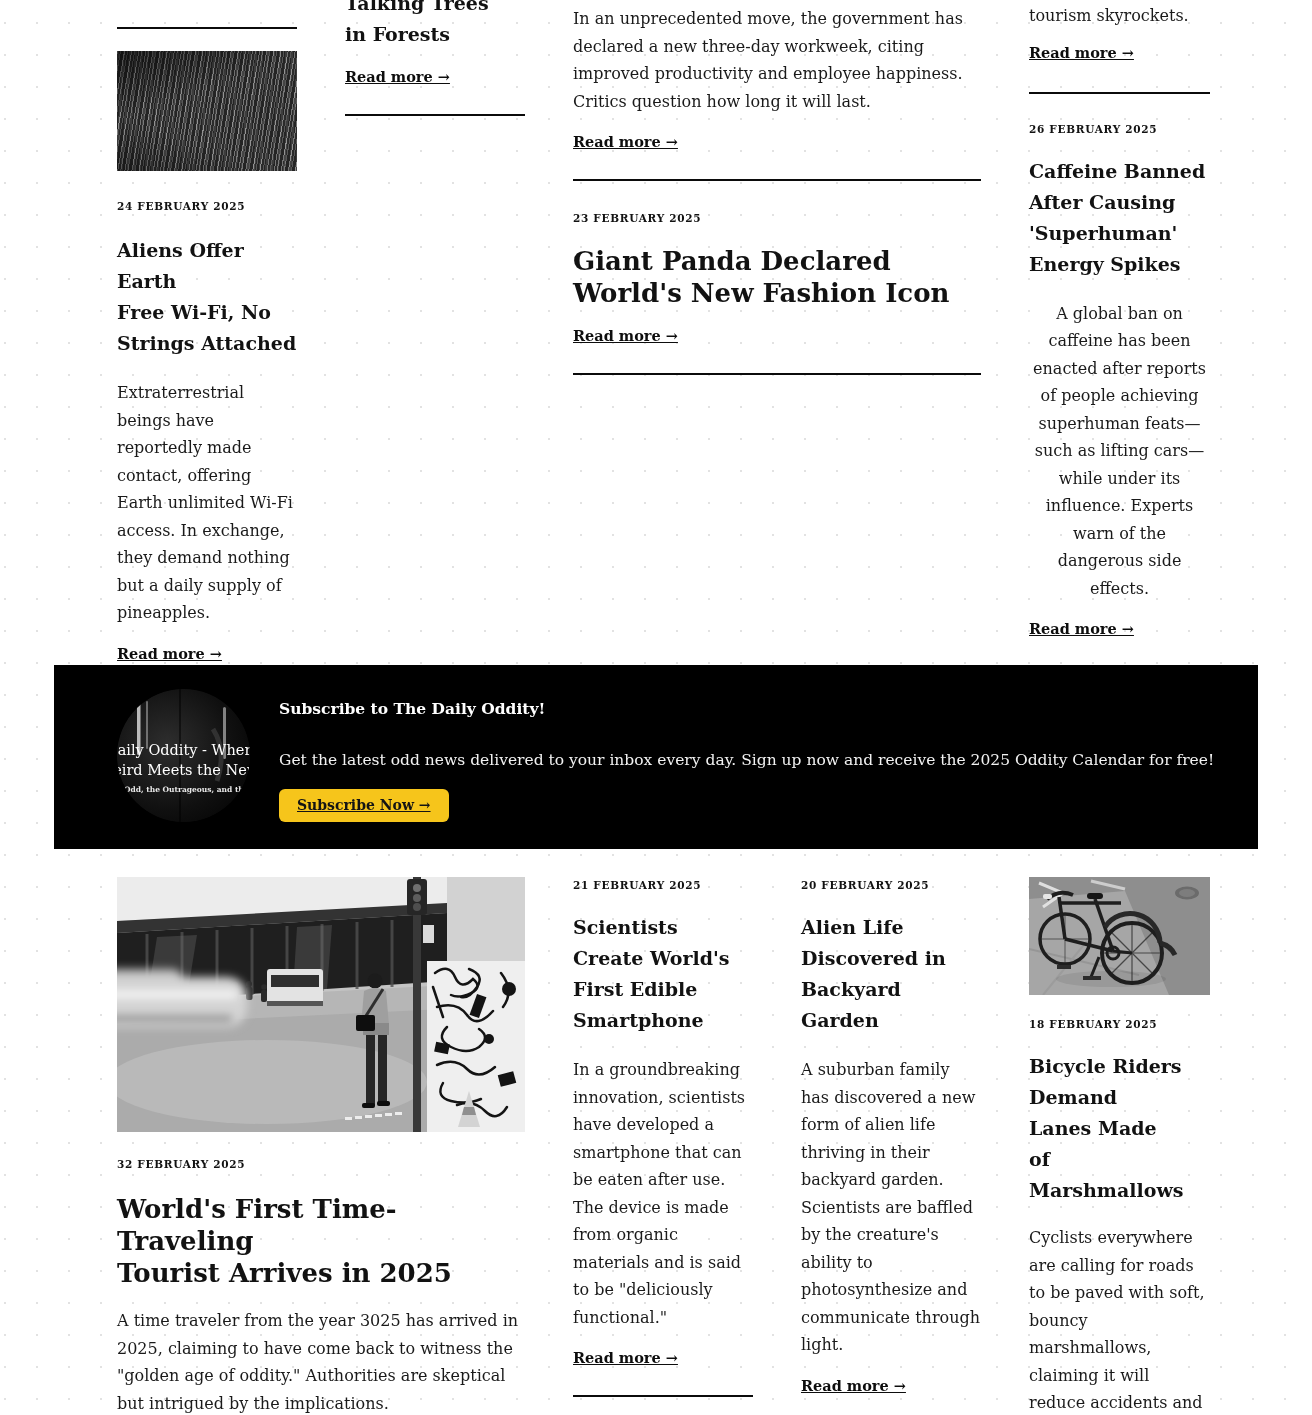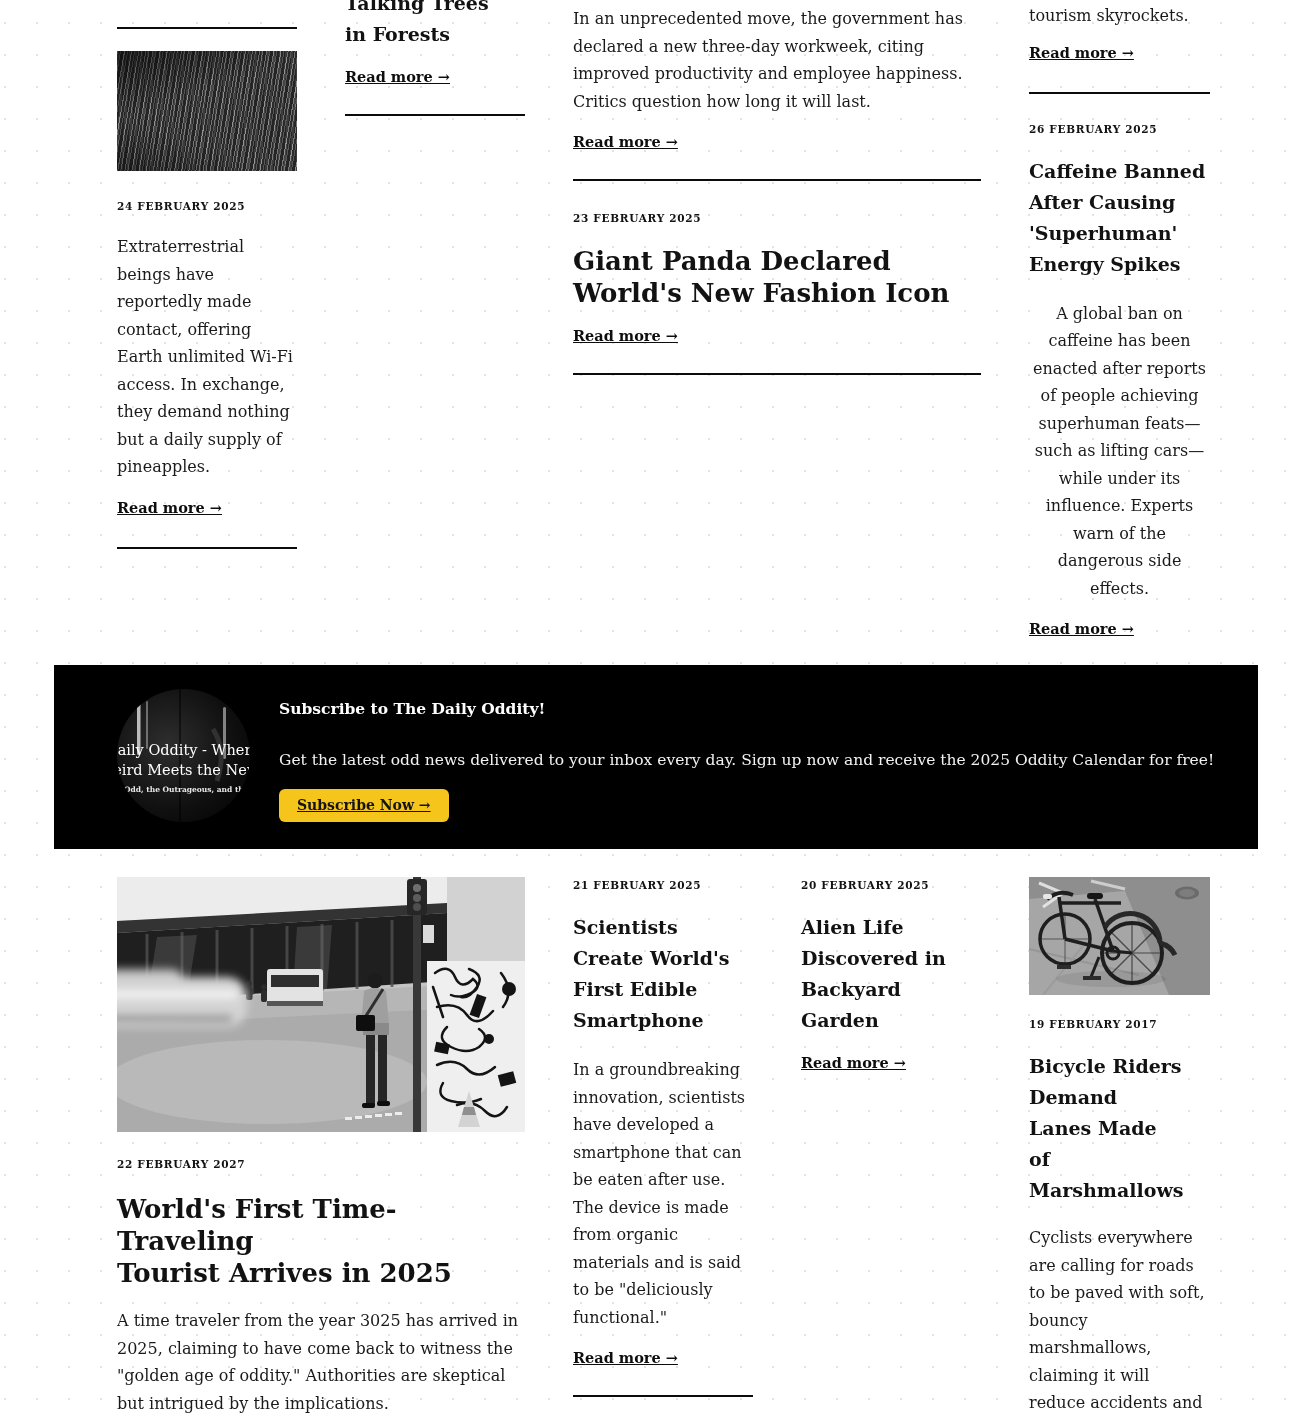--- a/index.html
+++ b/index.html
@@ -44,20 +44,23 @@
 </head>
 <body>
 
 <div class="page">
 
   <div class="col" style="left:117px; width:180px;">
     <hr class="rule" style="margin-top:27px;">
     <div>
       <div class="imgbox fur" style="margin-top:22px;"></div>
       <p class="date" style="margin-top:28px;">24 FEBRUARY 2025</p>
+      <h2 class="title" style="margin-top:22px;">Aliens Offer Earth
+Free Wi-Fi, No
+Strings Attached</h2>
       <p class="body" style="margin-top:20px;">Extraterrestrial beings have reportedly made contact, offering Earth unlimited Wi-Fi access. In exchange, they demand nothing but a daily supply of pineapples.</p>
       <a class="readmore" style="margin-top:18px;">Read more →</a>
       <hr class="rule" style="margin-top:30px;">
     </div>
   </div>
 
   <div class="col" style="left:345px; width:180px;">
     <div>
       <h2 class="title" style="margin-top:-12px;">Talking Trees
 in Forests</h2>
@@ -218,21 +221,21 @@
               <circle cx="372" cy="162" r="5"></circle>
               <rect x="318" y="166" width="14" height="10" transform="rotate(12 325 171)"></rect>
               <rect x="382" y="196" width="16" height="12" transform="rotate(-15 390 202)"></rect>
               <rect x="356" y="118" width="10" height="22" transform="rotate(20 361 129)"></rect>
             </g>
           </g>
           <polygon points="352,214 363,250 341,250" fill="#d3d3d3"></polygon>
           <polygon points="347,230 357,230 359,238 345,238" fill="#8f8f8f"></polygon>
         </svg>
       </div>
-      <p class="date" style="margin-top:25px;">22 FEBRUARY 2027</p>
+      <p class="date" style="margin-top:25px;">32 FEBRUARY 2025</p>
       <h2 class="title title-lg" style="margin-top:22px;">World's First Time-Traveling
 Tourist Arrives in 2025</h2>
       <p class="body" style="margin-top:18px;">A time traveler from the year 3025 has arrived in 2025, claiming to have come back to witness the "golden age of oddity." Authorities are skeptical but intrigued by the implications.</p>
     </div>
   </div>
 
   <div class="col" style="left:573px; top:877px; width:180px;">
     <div>
       <p class="date" style="margin-top:1px;">21 FEBRUARY 2025</p>
       <h2 class="title" style="margin-top:20px;">Scientists
@@ -244,20 +247,21 @@
       <hr class="rule" style="margin-top:28px;">
     </div>
   </div>
 
   <div class="col" style="left:801px; top:877px; width:180px;">
     <div>
       <p class="date" style="margin-top:1px;">20 FEBRUARY 2025</p>
       <h2 class="title" style="margin-top:20px;">Alien Life
 Discovered in
 Backyard Garden</h2>
+      <p class="body" style="margin-top:20px;">A suburban family has discovered a new form of alien life thriving in their backyard garden. Scientists are baffled by the creature's ability to photosynthesize and communicate through light.</p>
       <a class="readmore" style="margin-top:18px;">Read more →</a>
       
     </div>
   </div>
 
   <div class="col" style="left:1029px; top:877px; width:181px;">
     <div>
       <div class="imgbox">
         <svg width="181" height="118" viewBox="0 0 181 118">
           <rect width="181" height="118" fill="#a6a6a6"></rect>
@@ -292,21 +296,21 @@
             <path d="M76,50 a30,30 0 0 1 55,16" stroke-width="5" stroke="#282828"></path>
             <path d="M131,66 q11,3 15,12" stroke-width="5" stroke="#282828"></path>
             <line x1="70" y1="80" x2="62" y2="100" stroke-width="3"></line>
           </g>
           <rect x="14" y="17" width="9" height="5" rx="2" fill="#e6e6e6"></rect>
           <rect x="58" y="16" width="16" height="6" rx="3" fill="#161616"></rect>
           <rect x="54" y="99" width="18" height="4" fill="#2c2c2c"></rect>
           <rect x="28" y="88" width="14" height="4" fill="#2c2c2c"></rect>
         </svg>
       </div>
-      <p class="date" style="margin-top:22px;">19 FEBRUARY 2017</p>
+      <p class="date" style="margin-top:22px;">18 FEBRUARY 2025</p>
       <h2 class="title" style="margin-top:20px;">Bicycle Riders
 Demand
 Lanes Made
 of Marshmallows</h2>
       <p class="body" style="margin-top:18px;">Cyclists everywhere are calling for roads to be paved with soft, bouncy marshmallows, claiming it will reduce accidents and increase snack</p>
     </div>
   </div>
 
 </div>
 

